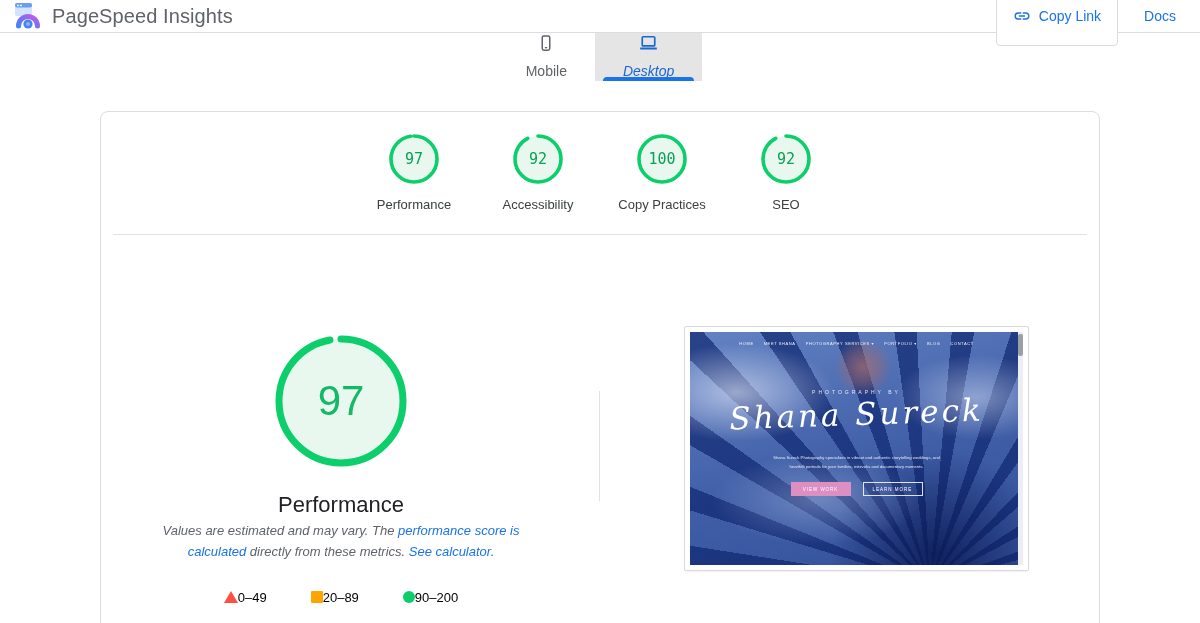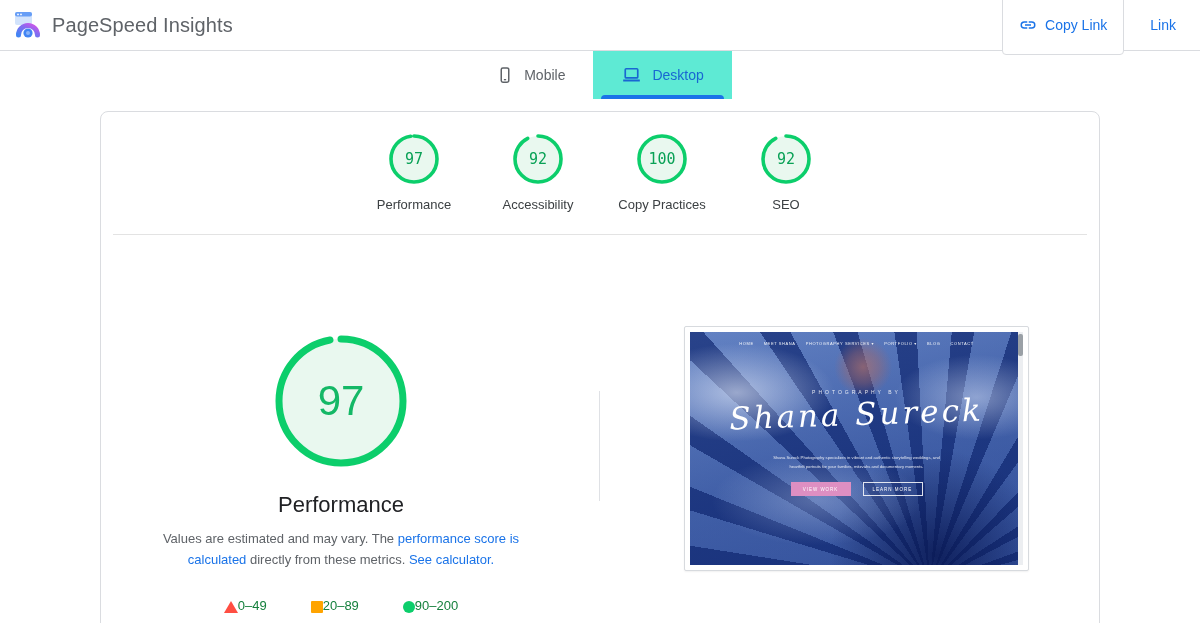--- a/index.html
+++ b/index.html
@@ -1,35 +1,35 @@
 <!DOCTYPE html>
 <html><head>
 <meta charset="utf-8">
 <style>
   * { margin:0; padding:0; box-sizing:border-box; }
   html,body { width:1200px; height:623px; background:#fff; overflow:hidden;
     font-family:"Liberation Sans", sans-serif; }
 
   
-  .header { height:51px; border-bottom:1px solid #dadce0; display:flex;
+  .header { height:33px; border-bottom:1px solid #dadce0; display:flex;
     align-items:center; padding:0 24px 0 14px; }
   .logo { width:28px; height:28px; margin-right:10px; }
   .app-title { font-size:20px; color:#5f6368; letter-spacing:.1px; }
   .header-spacer { flex:1; }
   .copy-link-btn { display:flex; align-items:center; gap:8px; border:1px solid #dadce0;
     background:#fff; border-radius:4px; padding:20px 16px; color:#1a73e8; font-size:14px;
     font-weight:500; cursor:pointer; font-family:inherit; }
   .docs-link { color:#1a73e8; font-size:14px; font-weight:500; text-decoration:none;
     margin-left:26px; }
 
   
   .tabbar { display:flex; justify-content:center; align-items:stretch; height:48px; }
   .tab { display:flex; align-items:center; gap:10px; padding:0 28px; font-size:14px;
-    color:#5f6368; cursor:pointer; position:relative; }
-  .tab.active { background:#5eead4; color:#1967d2; font-weight:500; }
+    color:#5f6368; cursor:pointer; position:relative;flex-direction:column; }
+  .tab.active { background:#e5e5e5; color:#1967d2; font-weight:500;font-style:italic; }
   .tab-indicator { position:absolute; left:8px; right:8px; bottom:0; height:4px;
     background:#1a73e8; border-radius:4px 4px 0 0; }
 
   
   .card { position:absolute; left:100px; top:111px; width:1000px; height:560px;
     border:1px solid #dadce0; border-radius:8px; background:#fff; }
 
   .summary-row { position:absolute; top:21px; left:0; width:100%; display:flex;
     justify-content:center; }
   .sgauge { width:124px; display:flex; flex-direction:column; align-items:center; cursor:pointer; }
@@ -42,25 +42,25 @@
   .card-divider { position:absolute; top:122px; left:12px; right:12px; height:0;
     border-top:1px solid #e3e3e3; }
 
   
   .perf-col { position:absolute; left:0; top:222px; width:480px; display:flex;
     flex-direction:column; align-items:center; text-align:center; }
   .bgauge-wrap { position:relative; width:134px; height:134px; }
   .bgauge-score { position:absolute; inset:0; display:flex; align-items:center;
     justify-content:center; font-size:42px; color:#14b866; }
   .perf-title { margin-top:24px; font-size:22px; font-weight:400; color:#202124; }
-  .perf-desc { margin-top:10px; width:412px; font-size:13px; line-height:1.65;
-    color:#5f6368; }
+  .perf-desc { margin-top:2px; width:412px; font-size:13px; line-height:1.65;
+    color:#5f6368;font-style:italic; }
   .perf-desc a { color:#1a73e8; text-decoration:none; cursor:pointer; }
   .legend { margin-top:27px; display:flex; gap:44px; align-items:center; }
-  .legend-item { display:flex; align-items:flex-end; gap:0; font-size:13px; color:#15803d; }
+  .legend-item { display:flex; align-items:center; gap:0; font-size:13px; color:#000000; }
   .lg-triangle { width:0; height:0; border-left:7px solid transparent;
     border-right:7px solid transparent; border-bottom:12px solid #ff4e42; }
   .lg-square { width:12px; height:12px; background:#ffa400; border-radius:1px; }
   .lg-circle { width:12px; height:12px; background:#0cce6b; border-radius:50%; }
 
   .v-divider { position:absolute; left:498px; top:279px; width:1px; height:110px;
     background:#dfe1e5; }
 
   
   .shot-frame { position:absolute; left:583px; top:214px; width:345px; height:245px;
@@ -117,21 +117,21 @@
     <circle cx="14" cy="22" r="2" fill="#8ab4f8"></circle>
   </svg>
   <div class="app-title">PageSpeed Insights</div>
   <div class="header-spacer"></div>
   <button class="copy-link-btn">
     <svg width="18" height="18" viewBox="0 0 24 24">
       <path fill="#1a73e8" d="M3.9 12c0-1.71 1.39-3.1 3.1-3.1h4V7H7a5 5 0 0 0 0 10h4v-1.9H7A3.1 3.1 0 0 1 3.9 12zM8 13h8v-2H8v2zm9-6h-4v1.9h4a3.1 3.1 0 1 1 0 6.2h-4V17h4a5 5 0 0 0 0-10z"></path>
     </svg>
     <span>Copy Link</span>
   </button>
-  <a class="docs-link" href="#">Link</a>
+  <a class="docs-link" href="#">Docs</a>
 </div>
 
 <div class="tabbar">
   <div class="tab">
     <svg width="18" height="20" viewBox="0 0 24 24">
       <rect x="7" y="2.5" width="10" height="19" rx="2.2" fill="none" stroke="#5f6368" stroke-width="2"></rect>
       <line x1="10.5" y1="18.2" x2="13.5" y2="18.2" stroke="#5f6368" stroke-width="1.8"></line>
     </svg>
     <span>Mobile</span>
   </div>

